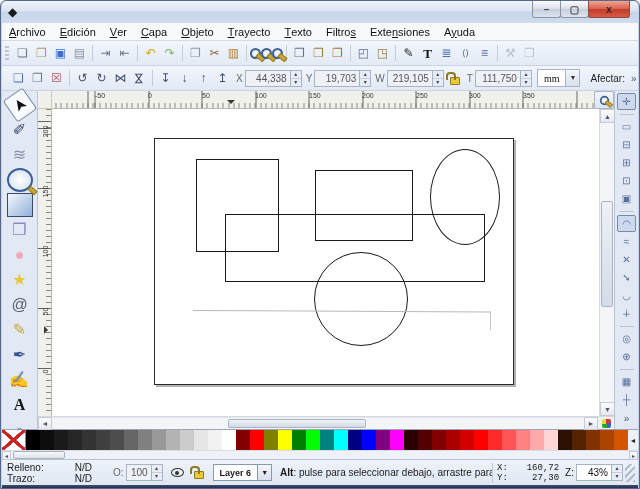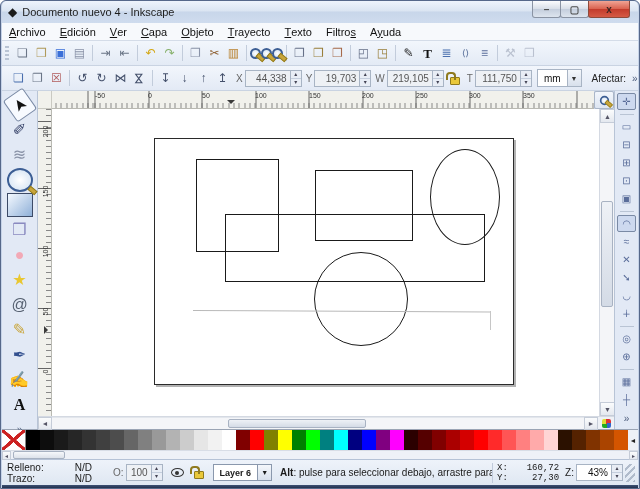--- a/index.html
+++ b/index.html
@@ -51,21 +51,21 @@
   .fld label { font-size:10px; color:#666; margin-right:2px; }
   .numfield { width:46px; height:17px; border:1px solid #a8b4c4; background:#eef1f5;
               color:#555; font-size:10px; display:flex; align-items:center;
               justify-content:flex-end; padding:0 3px; }
   .spin { display:inline-flex; flex-direction:column; width:11px; height:17px;
           border:1px solid #a8b4c4; border-left:none; background:#e8edf5;
           font-size:6px; line-height:7px; text-align:center; color:#445; }
   .spin::before { content:'▴'; flex:1; border-bottom:1px solid #c4cedd; }
   .spin::after  { content:'▾'; flex:1; }
   .unitbox { display:inline-flex; margin-left:5px; border:1px solid #a8b4c4; background:#fff;
-             height:18px; align-items:center; }
+             height:18px; align-items:center;font-family:Liberation Serif, serif; }
   .unitbox .uv { font-size:10px; padding:0 6px; color:#111; }
   .unitbox .dd { width:14px; height:100%; background:linear-gradient(#f4f7fb,#d8e0ec);
                  border-left:1px solid #a8b4c4; font-size:7px; color:#333;
                  display:flex; align-items:center; justify-content:center; }
   .afectar { font-size:10px; font-weight:normal; color:#222; margin:0 4px 0 10px; }
   .ovf { font-size:10px; color:#4a5a7a; padding:2px; }
 
   .lockico { width:10px; height:8px; background:#e9c83a; border:1px solid #8f7a1e;
              border-radius:1px; position:relative; margin:6px 3px 0 6px; flex:none; }
   .lockico::before { content:''; position:absolute; width:6px; height:6px;
@@ -187,37 +187,37 @@
      background:repeating-linear-gradient(135deg, transparent 0 3px, #9aa7ba 3px 5px); opacity:.7; }
   .winbottom { height:3px; background:linear-gradient(#3c5174,#22304d); }
 </style>
 </head>
 <body>
 
 <div class="win">
 
   <div class="titlebar">
     <span class="appicon">◆</span>
-    <span class="title">Documento nuevo 4 - Inkscape</span>
     <div class="winbtns">
       <span class="wb">–</span>
       <span class="wb">▢</span>
       <span class="wb close">x</span>
     </div>
   </div>
 
   <div class="menubar" id="menubar">
       <span class="menu-item"><u>A</u>rchivo</span>
       <span class="menu-item"><u>E</u>dición</span>
       <span class="menu-item"><u>V</u>er</span>
       <span class="menu-item"><u>C</u>apa</span>
       <span class="menu-item"><u>O</u>bjeto</span>
       <span class="menu-item"><u>T</u>rayecto</span>
       <span class="menu-item"><u>T</u>exto</span>
       <span class="menu-item">Filtro<u>s</u></span>
+      <span class="menu-item">Exte<u>n</u>siones</span>
       <span class="menu-item">A<u>y</u>uda</span>
     </div>
 
   <div class="toolbar">
     <span class="grip"></span>
     <span class="tcicons" id="cmdicons">
         <span class="tbi" style="color: rgb(107, 118, 135);">❏</span>
         <span class="tbi" style="color: rgb(176, 154, 90);">❒</span>
         <span class="tbi" style="color: rgb(58, 111, 216);">▣</span>
         <span class="tbi" style="color: rgb(138, 147, 168);">▤</span>

